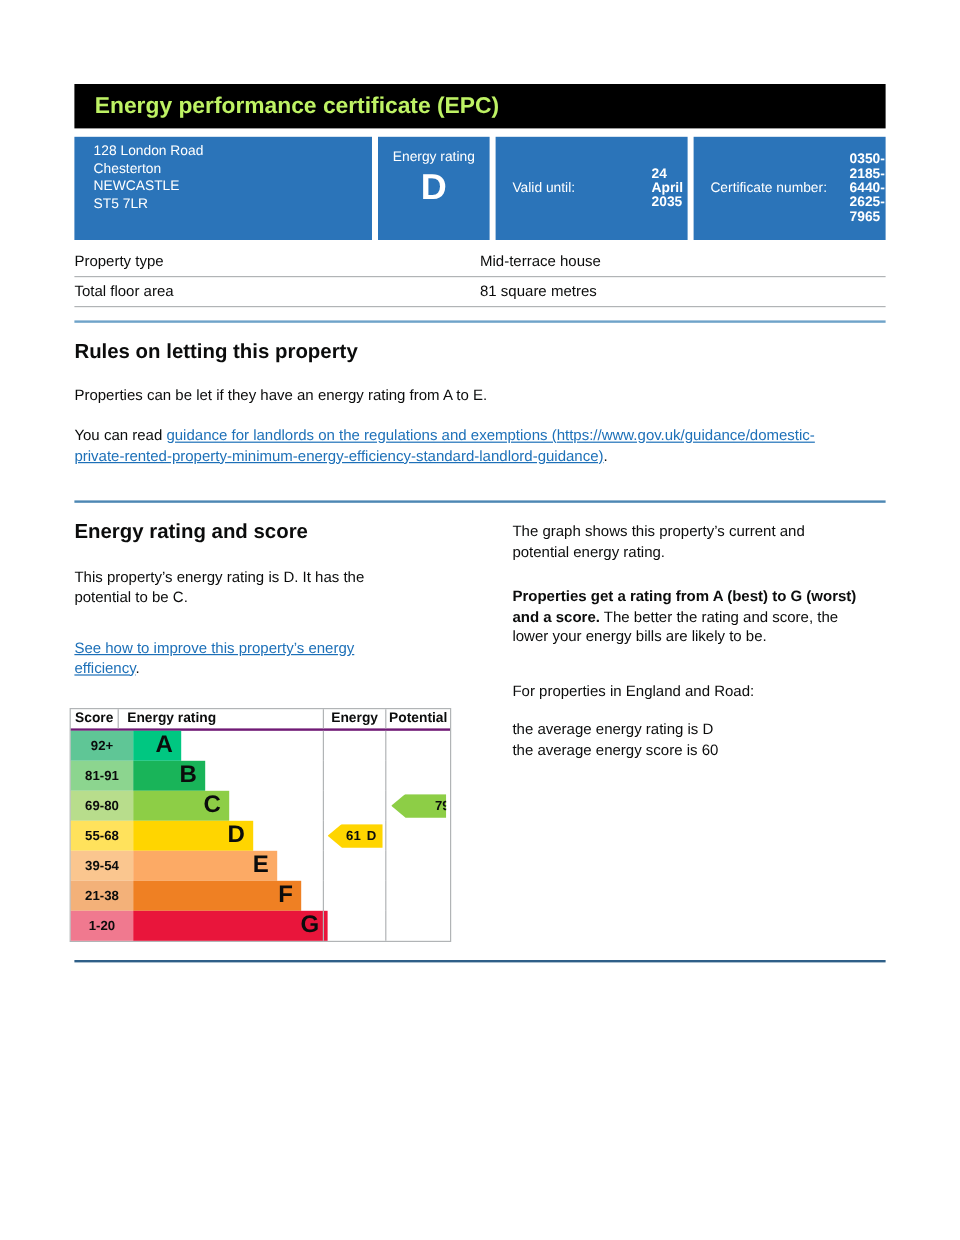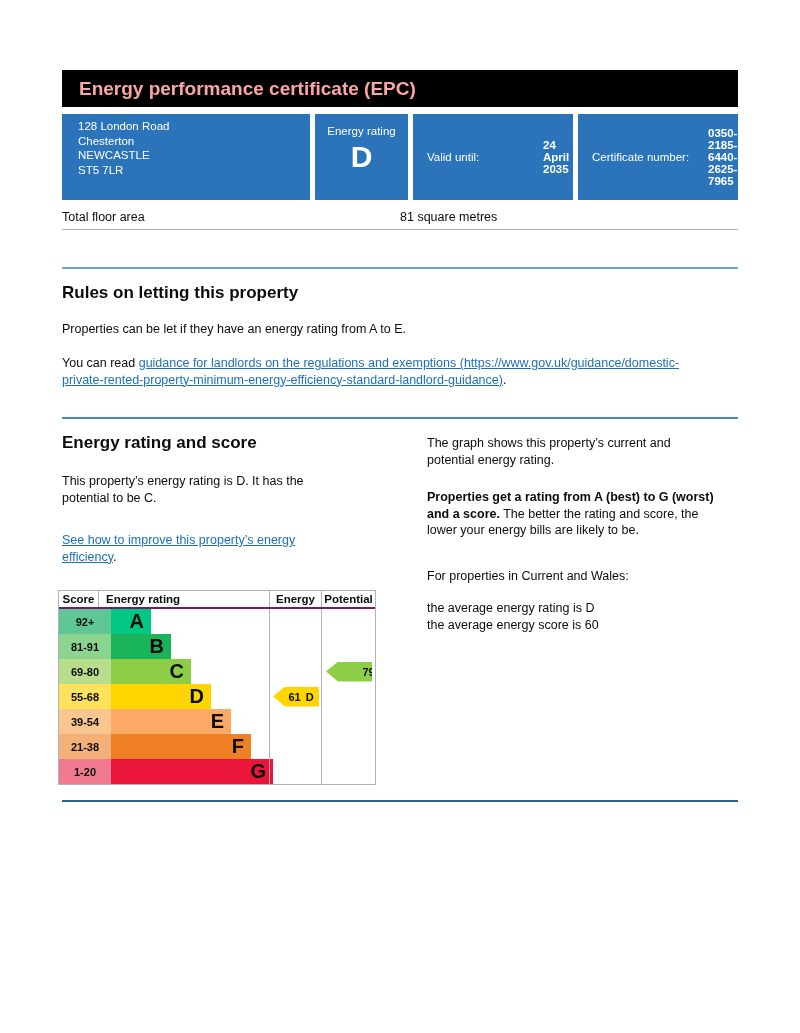--- a/index.html
+++ b/index.html
@@ -7,21 +7,21 @@
   body {
     width:800px; height:1033px; position:relative;
     font-family:"Liberation Sans","DejaVu Sans",sans-serif;
     color:#0b0c0c;
   }
   .abs { position:absolute; }
   .pre { white-space:pre-line; }
 
   
   .title-bar { left:62px; top:70px; width:676px; height:37px; background:#000; }
-  .title-bar span { display:block; color:#fca5a5; font-size:19px; font-weight:bold; line-height:37px; padding-left:17px; }
+  .title-bar span { display:block; color:#bef264; font-size:19px; font-weight:bold; line-height:37px; padding-left:17px; }
 
   
   .blue-row { left:62px; top:114px; width:676px; height:86px; display:flex; gap:5px; }
   .blue-box { background:var(--panel-blue,#2b74b9); color:#fff; }
   .addr-box { width:248px; padding:5px 16px; font-size:11.5px; line-height:14.5px; }
   .rating-box { width:93px; display:flex; flex-direction:column; align-items:center; padding-top:11px; }
   .rating-box .lbl { font-size:11.5px; }
   .rating-box .big { font-size:30px; font-weight:bold; margin-top:3px; }
   .right-stack { flex:1; display:flex; flex-direction:row; gap:5px; }
   .kv-box { flex:1; position:relative; }
@@ -99,20 +99,24 @@
       <span class="v">24 April 2035</span>
     </div>
     <div class="blue-box kv-box">
       <span class="k">Certificate number:</span>
       <span class="v">0350-2185-6440-2625-7965</span>
     </div>
   </div>
 </div>
 
 <div class="abs prop-rows">
+  <div class="prow r1">
+    <span class="pl">Property type</span>
+    <span class="pv">Mid-terrace house</span>
+  </div>
   <div class="prow r2">
     <span class="pl">Total floor area</span>
     <span class="pv">81 square metres</span>
   </div>
 </div>
 
 <div class="abs rule rule-1"></div>
 
 <h2 class="abs h2-rules">Rules on letting this property</h2>
 <p class="abs body-text p-let">Properties can be let if they have an energy rating from A to E.</p>
@@ -125,21 +129,21 @@
 <p class="abs body-text left-para pre">This property’s energy rating is D. It has the
 potential to be C.</p>
 <p class="abs body-text left-link-para pre"><a class="link">See how to improve this property’s energy
 efficiency</a><span>.</span></p>
 
 <p class="abs body-text rp-intro pre">The graph shows this property’s current and
 potential energy rating.</p>
 <p class="abs body-text rp-bold pre"><strong>Properties get a rating from A (best) to G (worst)
 and a score.</strong><span> The better the rating and score, the
 lower your energy bills are likely to be.</span></p>
-<p class="abs body-text rp-region">For properties in Current and Wales:</p>
+<p class="abs body-text rp-region">For properties in England and Road:</p>
 <p class="abs body-text rp-averages pre">the average energy rating is D
 the average energy score is 60</p>
 
 <div class="abs chart">
   <div class="chart-header">
     <span class="ch-score">Score</span>
     <span class="ch-rating">Energy rating</span>
     <span class="ch-current">Energy</span>
     <span class="ch-potential">Potential</span>
   </div>

